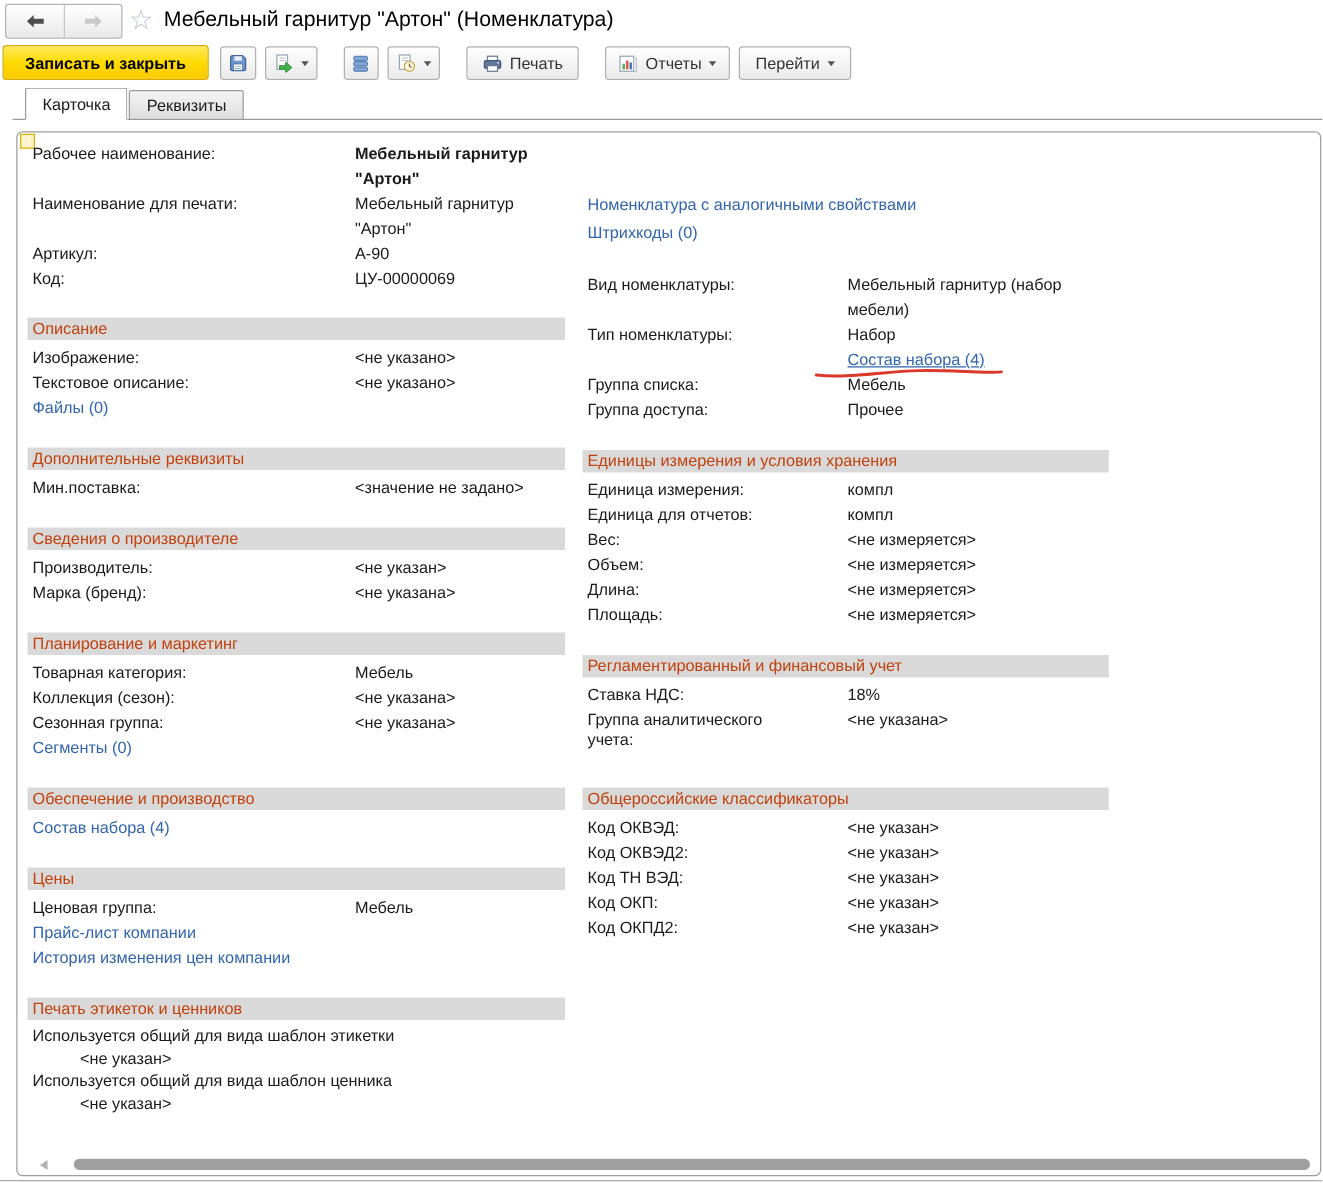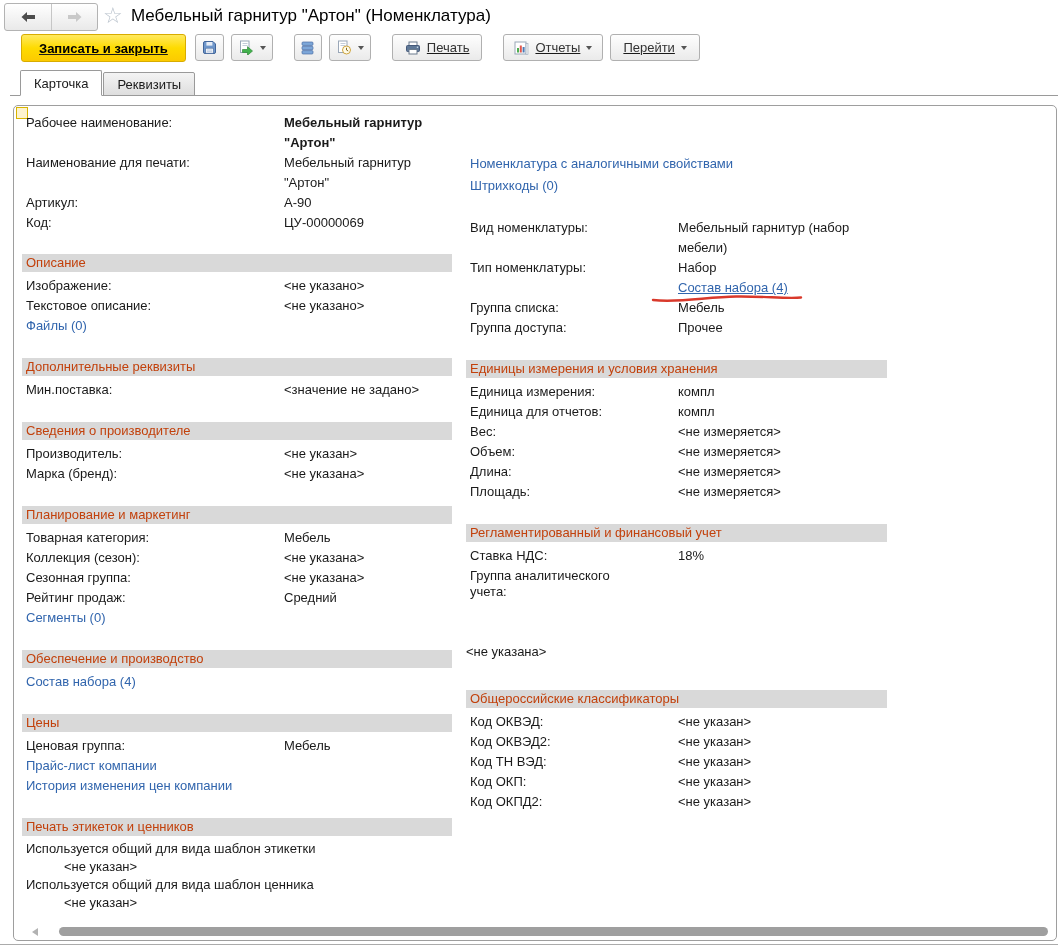--- a/index.html
+++ b/index.html
@@ -9,21 +9,21 @@
     font-family: "Liberation Sans", sans-serif; font-size: 13px; color: #1a1a1a; background:#fff;
   }
   
   .titlebar { position:absolute; left:0; top:0; width:100%; height:33px; }
   .nav-group { position:absolute; left:4px; top:3px; display:flex; border:1px solid #b3b3b3; border-radius:3px; overflow:hidden; background:linear-gradient(#ffffff,#e9e9e9); }
   .nav-btn { width:46px; height:26px; border:none; background:transparent; display:flex; align-items:center; justify-content:center; cursor:pointer; }
   .nav-btn + .nav-btn { border-left:1px solid #c6c6c6; }
   .star { position:absolute; left:103px; top:2px; font-size:22px; color:#b9c2cc; cursor:pointer; line-height:28px;}
   .title { position:absolute; left:131px; top:6px; font-size:17px; font-weight:normal; color:#000; white-space:nowrap; }
   
-  .toolbar { position:absolute; left:21px; top:34px; height:30px; display:flex; align-items:flex-start;text-decoration:underline; }
+  .toolbar { position:absolute; left:2px; top:34px; height:30px; display:flex; align-items:flex-end; }
   .btn-primary {
     height:28px; padding:0 17px; margin-right:9px;
     background:linear-gradient(#ffe95f, #fedb00 50%, #fcca00);
     border:1px solid #d8ac00; border-radius:3px;
     font-family:inherit; font-size:13px; font-weight:bold; color:#000; cursor:pointer;
   }
   .tbtn {
     height:27px; min-width:28px; padding:0 6px; margin-right:7px;
     background:linear-gradient(#fefefe,#eaeaea); border:1px solid #b0b0b0; border-radius:3px;
     display:flex; align-items:center; justify-content:center; gap:6px;
@@ -227,24 +227,20 @@
           <span class="val">Мебель</span>
         </div>
         <div class="row">
           <span class="lab">Коллекция (сезон):</span>
           <span class="val">&lt;не указана&gt;</span>
         </div>
         <div class="row">
           <span class="lab">Сезонная группа:</span>
           <span class="val">&lt;не указана&gt;</span>
         </div>
-        <div class="row">
-          <span class="lab">Рейтинг продаж:</span>
-          <span class="val">Средний</span>
-        </div>
         <div class="link-row"><a class="link">Сегменты (0)</a></div>
       </div>
 
       <div class="section">
         <div class="sec-h">Обеспечение и производство</div>
         <div class="link-row"><a class="link">Состав набора (4)</a></div>
       </div>
 
       <div class="section">
         <div class="sec-h">Цены</div>
@@ -329,21 +325,21 @@
           <span class="val">&lt;не измеряется&gt;</span>
         </div>
       </div>
 
       <div class="section">
         <div class="sec-h">Регламентированный и финансовый учет</div>
         <div class="row">
           <span class="lab">Ставка НДС:</span>
           <span class="val">18%</span>
         </div>
-        <div class="row" style="line-height:16px; padding-top:2px;flex-direction:column;">
+        <div class="row" style="line-height:16px; padding-top:2px;">
           <span class="lab">Группа аналитического учета:</span>
           <span class="val">&lt;не указана&gt;</span>
         </div>
       </div>
 
       <div class="section" style="margin-top:30px;">
         <div class="sec-h">Общероссийские классификаторы</div>
         <div class="row">
           <span class="lab">Код ОКВЭД:</span>
           <span class="val">&lt;не указан&gt;</span>

